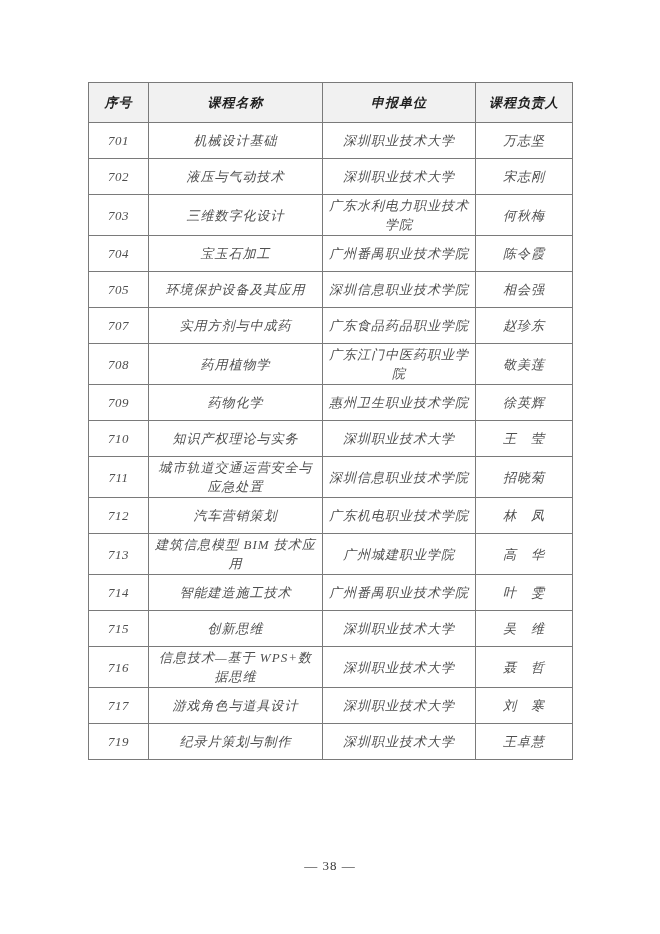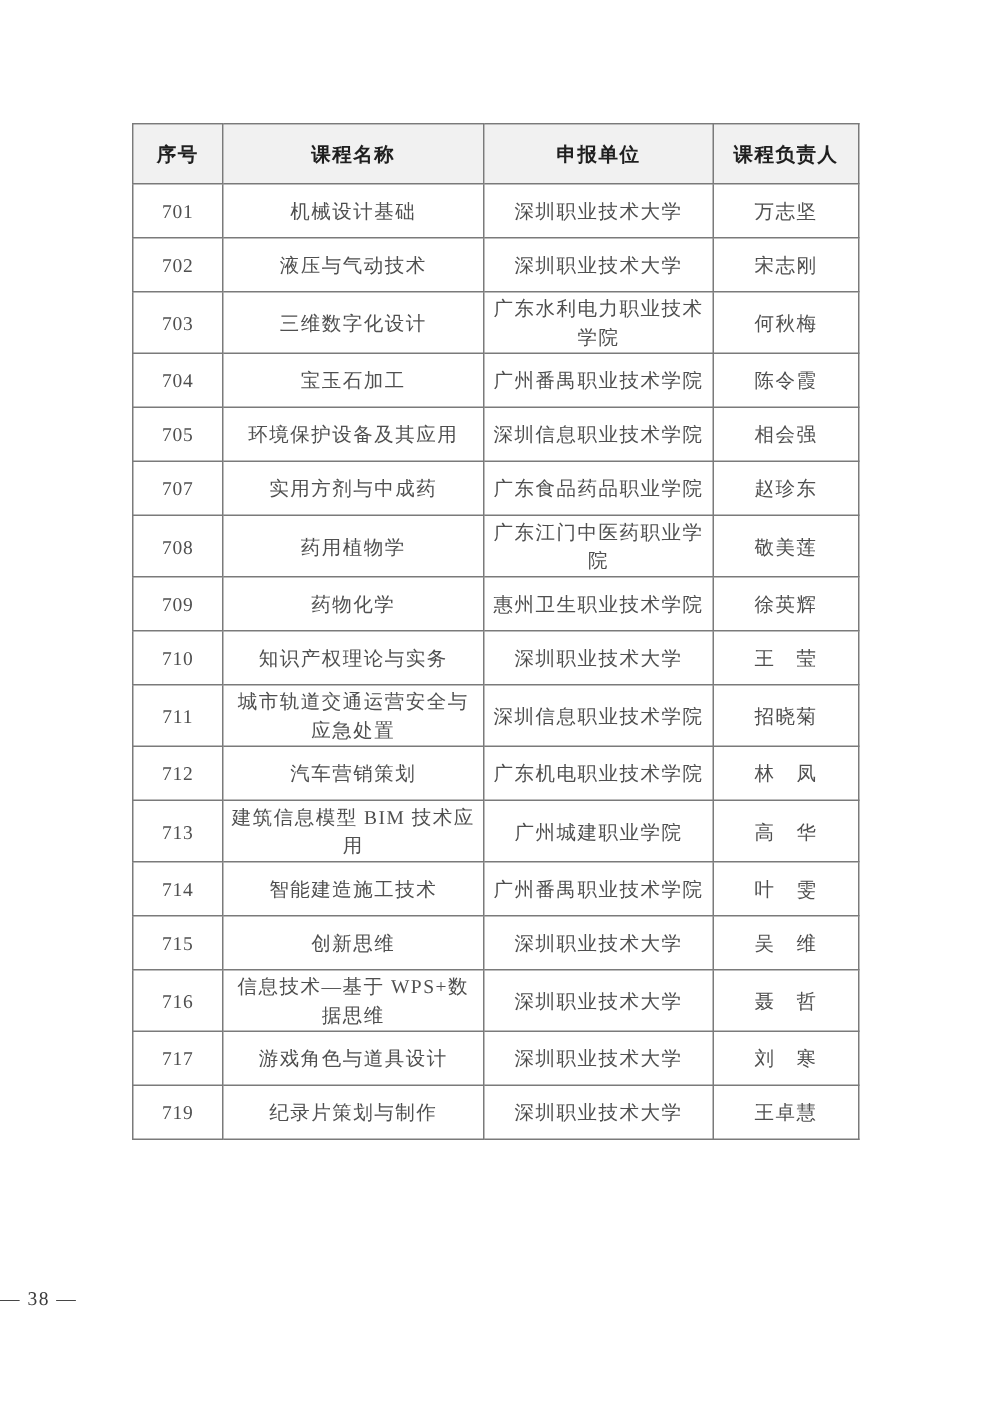--- a/index.html
+++ b/index.html
@@ -12,20 +12,21 @@
     font-family: "Liberation Serif", "DejaVu Serif", serif;
     overflow: hidden;
   }
   table.doc-table {
     position: absolute;
     left: 88px;
     top: 82px;
     width: 484px;
     border-collapse: collapse;
     table-layout: fixed;
+    font-style: italic;
   }
   .doc-table th, .doc-table td {
     border: 1px solid #7a7a7a;
     text-align: center;
     vertical-align: middle;
     overflow: hidden;
   }
   .doc-table th {
     height: 40px;
     background: #f1f1f1;
@@ -41,21 +42,21 @@
     font-size: 13px;
     line-height: 19px;
     letter-spacing: 1px;
   }
   .doc-table td.c-no { letter-spacing: 0.5px; margin-top: 48px; }
   .page-footer {
     position: absolute;
     top: 858px;
     left: 0;
     width: 100%;
-    text-align: left;
+    text-align: center;
     font-size: 13px;
     color: #3a3a3a;
     letter-spacing: 1px;
   }
 </style>
 </head>
 <body>
 
 <div class="page">
 

